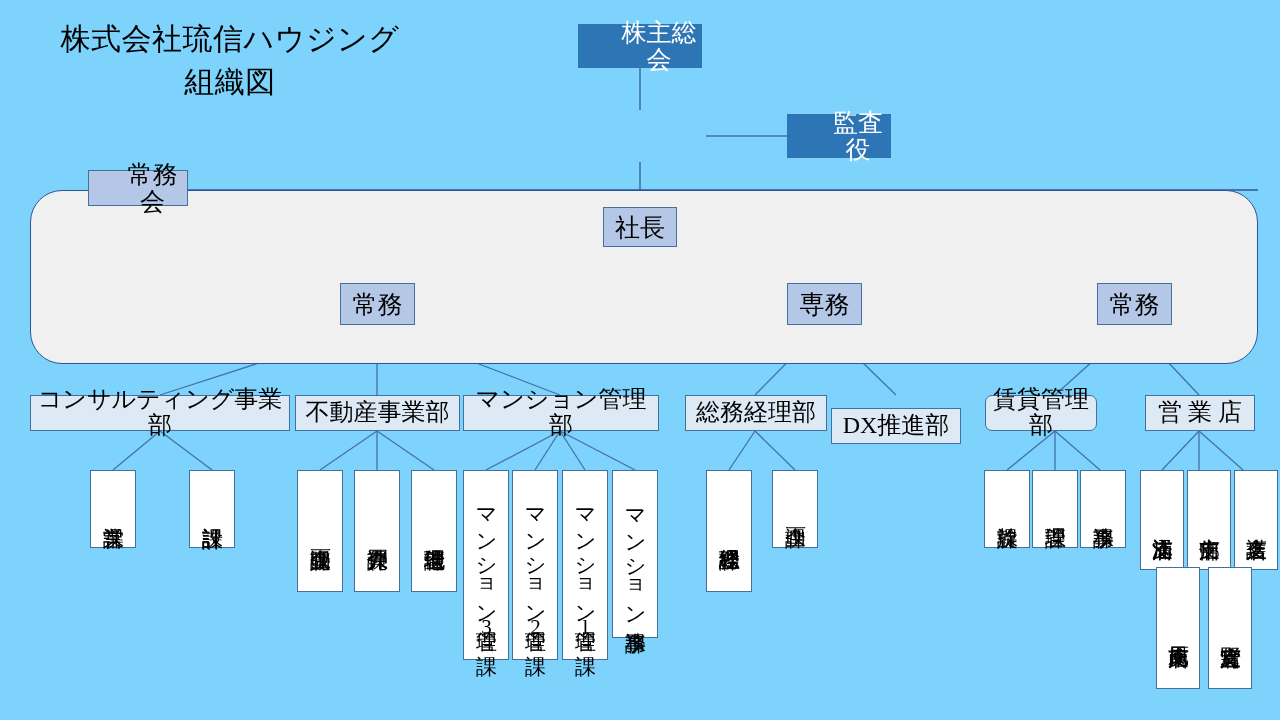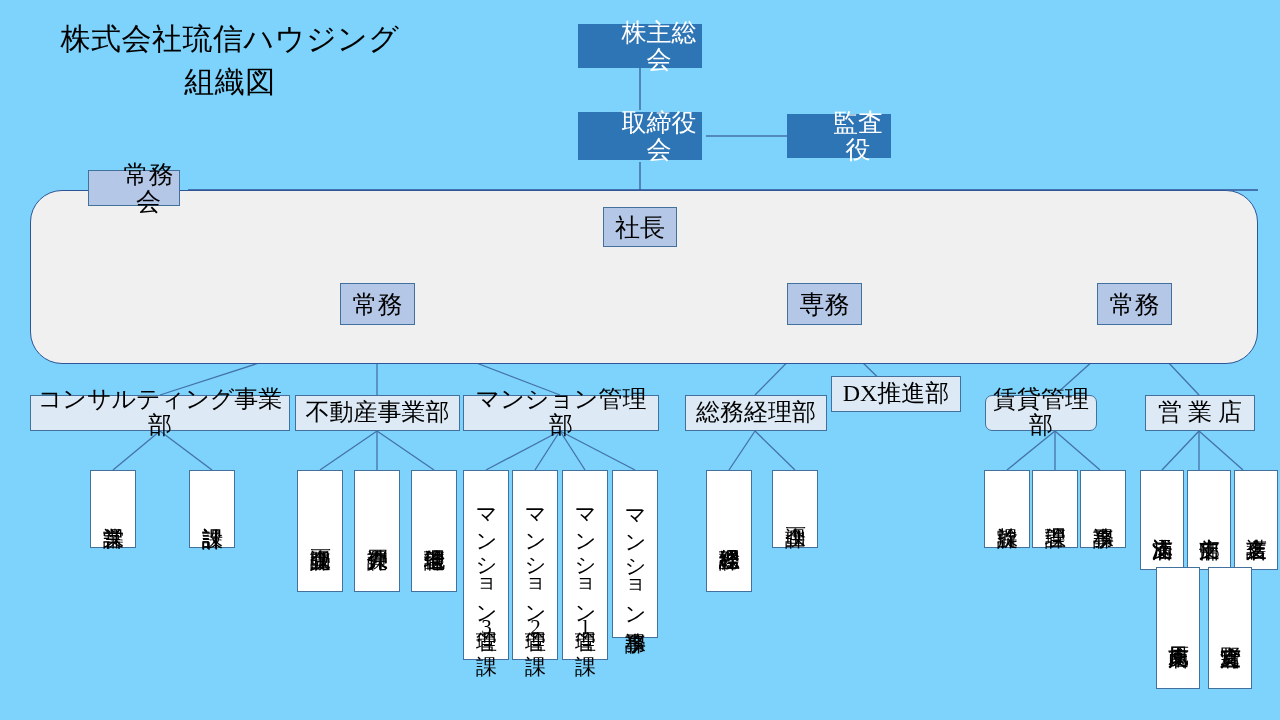--- a/index.html
+++ b/index.html
@@ -148,43 +148,42 @@
     </g>
   </svg>
 
   <div class="title-block">株式会社琉信ハウジング
 組織図</div>
 
   <div class="board-zone"></div>
 
   <div class="node dark" style="left:578px; top:24px; width:124px; height:44px;">株主総会</div>
 
-  <div class="node dark" style="left:578px; top:112px; width:124px; height:48px;">取締役会</div>
 
   <div class="node dark" style="left:787px; top:114px; width:104px; height:44px;">監査役</div>
 
-  <div class="node light" style="left:88px; top:170px; width:92px; height:36px;padding-left:29px;">常務会</div>
+  <div class="node light" style="left:88px; top:170px; width:100px; height:36px;padding-left:29px;">常務会</div>
 
   <div class="node light" style="left:603px; top:207px; width:74px; height:40px;">社長</div>
 
   <div class="node light" style="left:340px; top:283px; width:75px; height:42px;">常務</div>
 
   <div class="node light" style="left:787px; top:283px; width:75px; height:42px;">専務</div>
 
   <div class="node light" style="left:1097px; top:283px; width:75px; height:42px;">常務</div>
 
   <div class="node dept" style="left:30px; top:395px; width:260px; height:36px;">コンサルティング事業部</div>
 
   <div class="node dept" style="left:295px; top:395px; width:165px; height:36px;">不動産事業部</div>
 
   <div class="node dept" style="left:463px; top:395px; width:196px; height:36px;">マンション管理部</div>
 
   <div class="node dept" style="left:685px; top:395px; width:142px; height:36px;">総務経理部</div>
 
-  <div class="node dept" style="left:831px; top:376px; width:130px; height:36px;text-align:center;">DX推進部</div>
+  <div class="node dept" style="left:831px; top:408px; width:130px; height:36px;text-align:center;">DX推進部</div>
 
   <div class="node dept" style="left:985px; top:395px; width:112px; height:36px;border-radius:7px;">賃貸管理部</div>
 
   <div class="node dept" style="left:1145px; top:395px; width:110px; height:36px;">営 業 店</div>
 
   <div class="node sec" style="left:90px; top:470px; width:46px; height:78px;">営業課</div>
 
   <div class="node sec" style="left:189px; top:470px; width:46px; height:78px;">設計課</div>
 
   <div class="node sec" style="left:297px; top:470px; width:46px; height:122px;">企画販売課</div>

